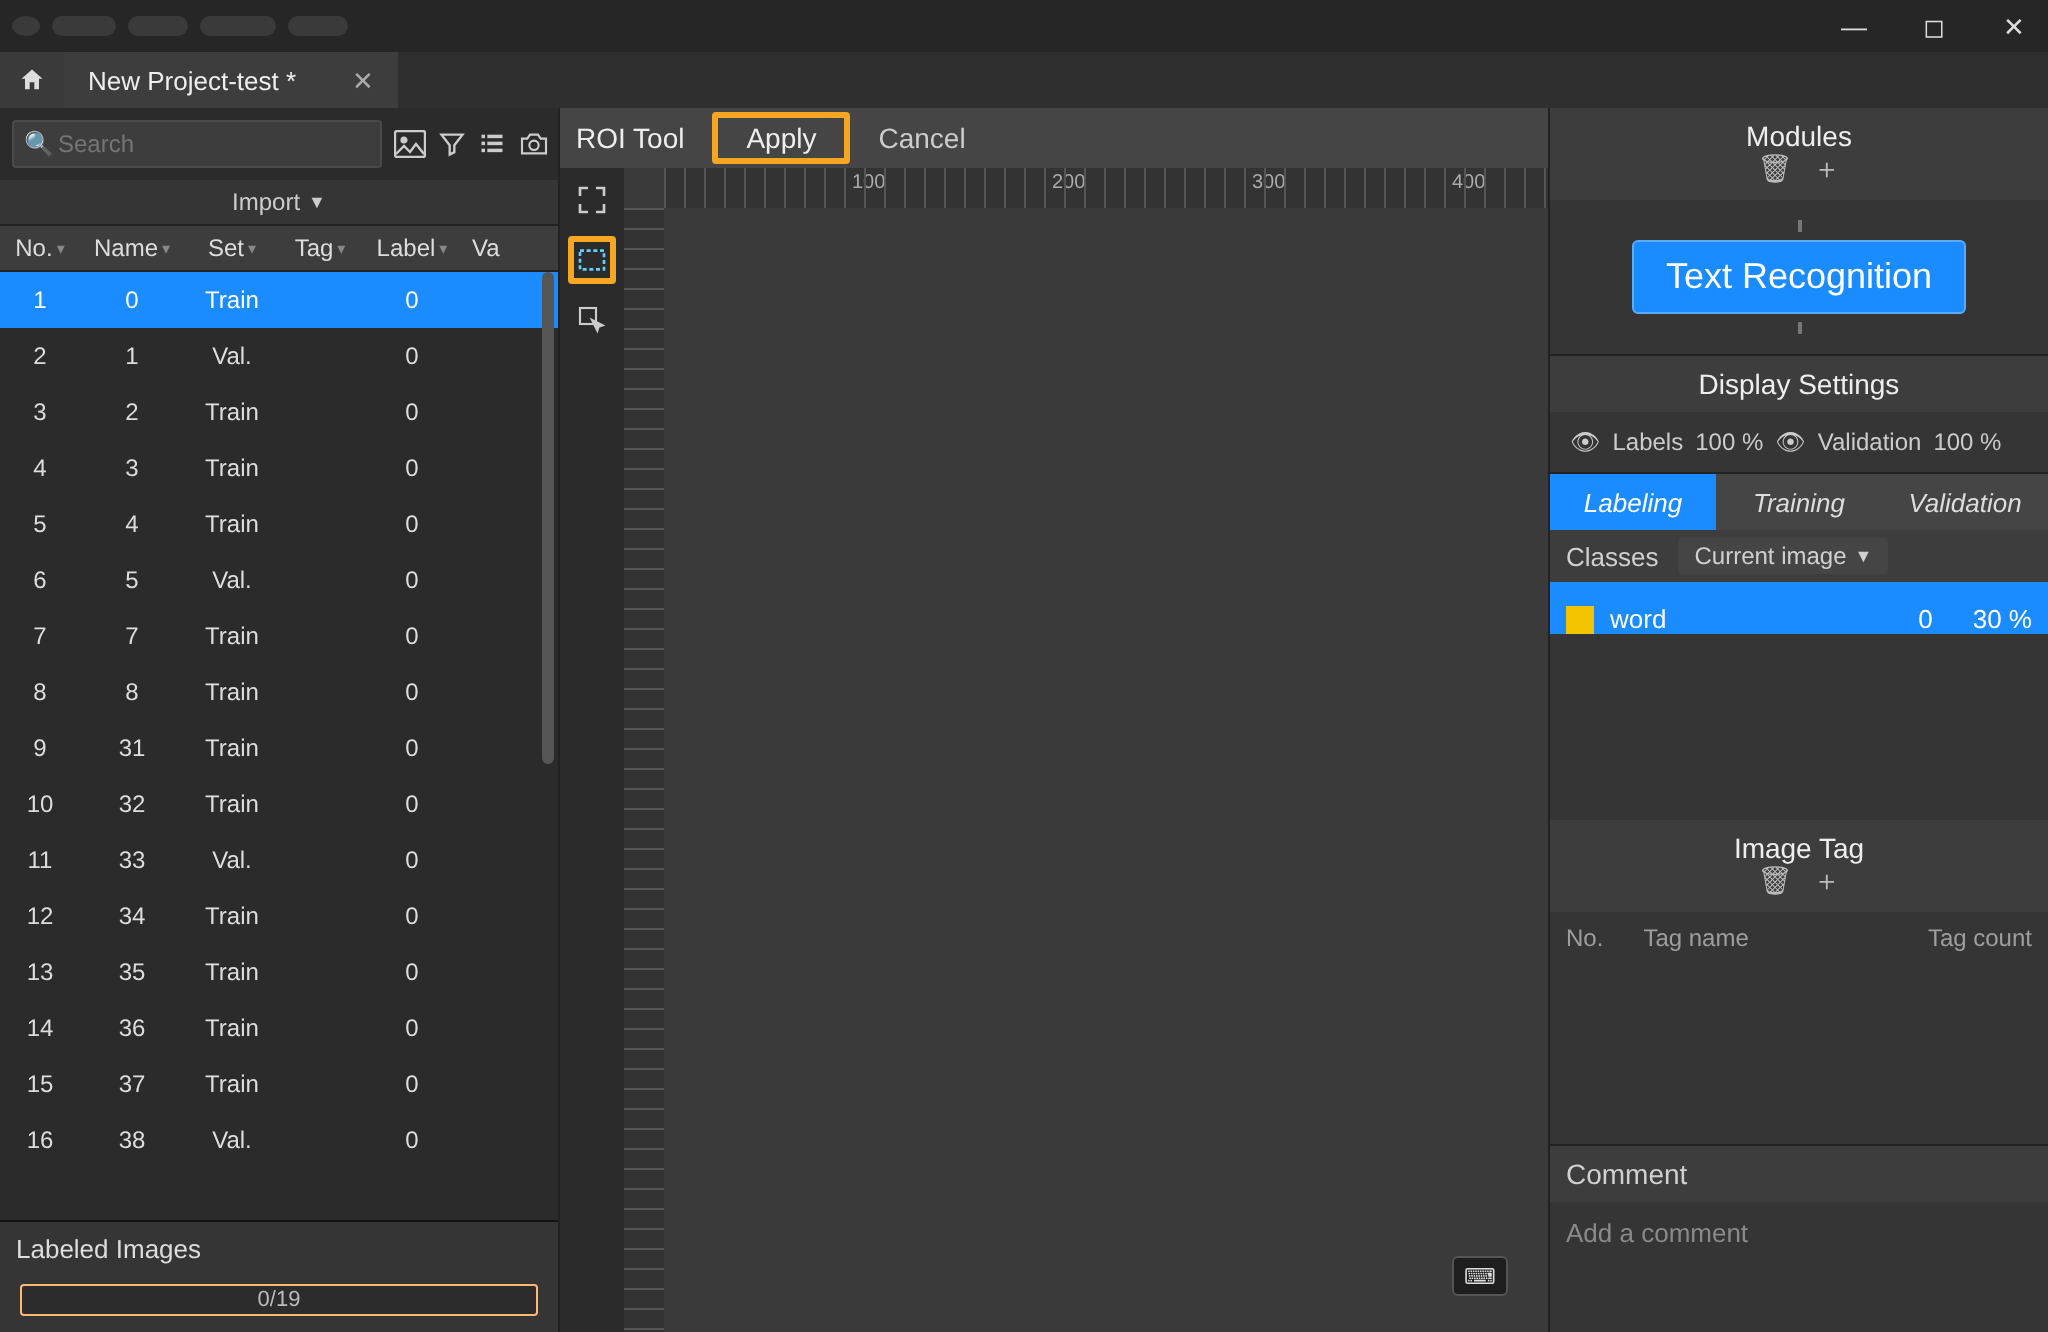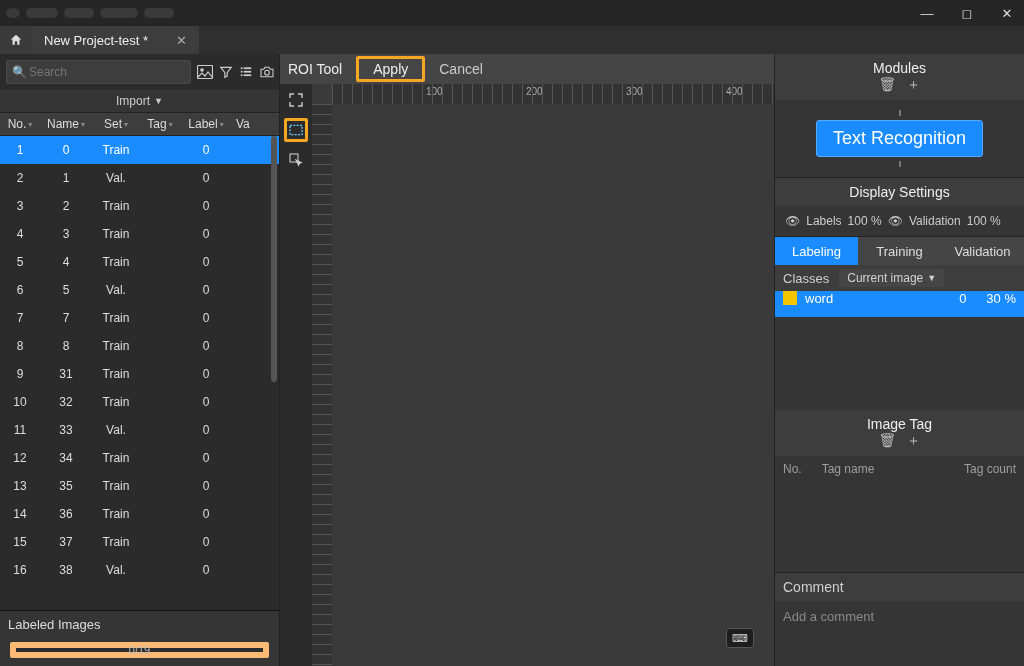--- a/index.html
+++ b/index.html
@@ -51,21 +51,21 @@
   .c-tag{width:40px;justify-content:center;}
   .c-label{width:52px;justify-content:center;}
   .c-va{flex:1;}
   .tbody{flex:1;overflow:hidden;position:relative;}
   .trow{display:flex;height:28px;align-items:center;color:#ddd;}
   .trow>div{padding:0 4px;font-size:12px;text-align:center;}
   .trow.sel{background:var(--row-sel);color:#fff;}
   .scroll-ind{position:absolute;right:2px;top:0;width:6px;height:52%;background:#555;border-radius:3px;}
   .footer-sec{background:var(--bg2);}
   .labeled-head{padding:6px 8px;font-size:13px;color:#ddd;border-top:1px solid #111;}
-  .progress{margin:4px 10px 8px;height:16px;background:#2c2c2c;border:6px solid #fdba74;border-radius:2px;display:flex;align-items:center;justify-content:center;color:#bbb;font-size:11px;}
+  .progress{margin:4px 10px 8px;height:16px;background:#2c2c2c;border:1px solid #fdba74;border-radius:2px;display:flex;align-items:center;justify-content:center;color:#bbb;font-size:11px;}
   
   .ctoolbar{height:30px;background:var(--bg4);display:flex;align-items:center;padding-left:8px;gap:14px;}
   .ctoolbar .lbl{color:#eee;font-size:14px;}
   .hlbox{border:3px solid var(--orange);padding:2px 14px;border-radius:2px;color:#eee;font-size:14px;}
   .cancel{color:#ccc;font-size:14px;}
   
   .canvas-wrap{flex:1;display:flex;position:relative;}
   .vtoolbar{width:32px;background:var(--bg);display:flex;flex-direction:column;align-items:center;padding-top:4px;gap:6px;}
   .vtool{width:24px;height:24px;display:flex;align-items:center;justify-content:center;color:#ccc;border-radius:2px;}
   .vtool.hl{border:3px solid var(--orange);}
@@ -85,26 +85,26 @@
   .kbd-icon{position:absolute;right:20px;bottom:18px;width:28px;height:20px;background:#1e1e1e;border-radius:3px;display:flex;align-items:center;justify-content:center;color:#ddd;font-size:11px;border:1px solid #555;}
   
   .rp-section{border-bottom:1px solid #222;}
   .rp-head{display:flex;align-items:center;justify-content:space-between;padding:6px 8px;background:var(--bg3);color:#eee;font-size:14px;flex-direction:column;}
   .rp-head .icons{display:flex;gap:10px;color:#bbb;}
   .btn-accent{background:var(--accent);color:#fff;padding:7px 16px;border:1px solid #5aaaff;border-radius:3px;font-size:18px;display:inline-block;}
   .module-body{display:flex;flex-direction:column;align-items:center;padding:10px 0;gap:4px;}
   .module-body .conn{width:2px;height:6px;background:#777;}
   .ds-body{padding:8px 10px;color:#ccc;font-size:12px;display:flex;gap:6px;align-items:center;white-space:nowrap;}
   .eye{display:inline-block;}
-  .tabs{display:flex;height:28px;}
+  .tabs{display:flex;height:28px;font-style:italic;}
   .tabs>div{flex:1;display:flex;align-items:center;justify-content:center;font-size:13px;background:var(--bg4);color:#ddd;}
   .tabs>div.active{background:var(--accent);color:#fff;}
   .classes-head{display:flex;align-items:center;padding:4px 8px;background:var(--bg3);font-size:13px;gap:10px;}
   .classes-head .dd{background:var(--bg4);padding:2px 8px;border-radius:2px;font-size:12px;display:flex;align-items:center;gap:4px;}
-  .class-row{display:flex;align-items:flex-start;height:26px;background:var(--accent);color:#fff;font-size:13px;padding:0 8px;gap:8px;}
+  .class-row{display:flex;align-items:flex-end;height:26px;background:var(--accent);color:#fff;font-size:13px;padding:0 8px;gap:8px;}
   .class-swatch{width:14px;height:14px;background:#f5c400;}
   .class-row .cnt{margin-left:auto;}
   .imgtag-body{padding:6px 8px;font-size:12px;color:#9e9e9e;display:flex;gap:20px;}
   .comment-head{padding:6px 8px;background:var(--bg3);font-size:14px;}
   .comment-body{padding:8px 8px;color:#8a8a8a;font-size:13px;}
   .spacer{flex:1;}
   svg{display:block;}
 </style>
 </head>
 <body>

